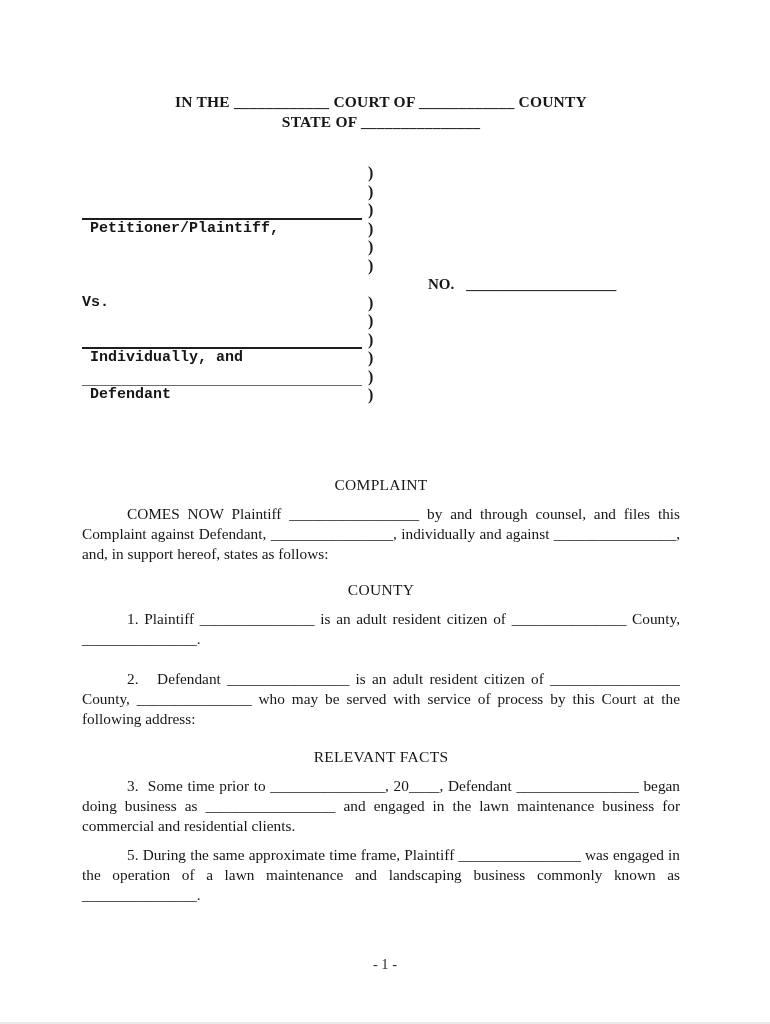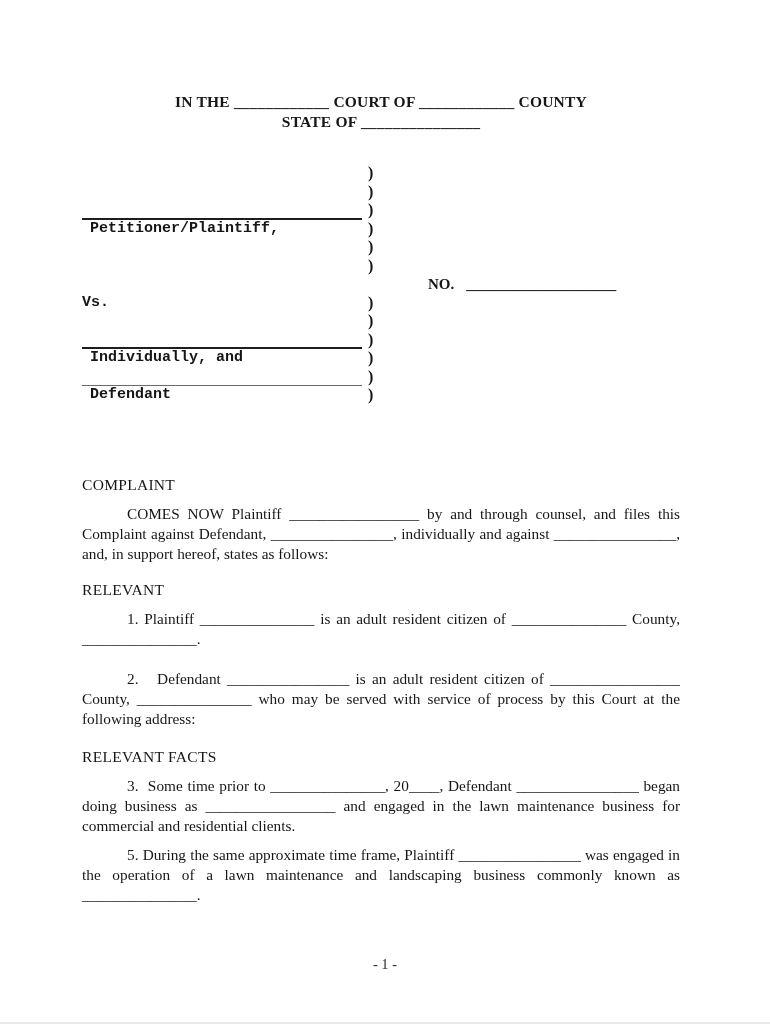--- a/index.html
+++ b/index.html
@@ -55,20 +55,21 @@
   }
   .cap-right {
     flex: 1;
     padding-left: 44px;
     font-weight: bold;
     white-space: nowrap;
   }
   .cap-no-blank { margin-left: 12px; }
   
   .doc-heading {
+    text-align: center;
     font-size: 15.5px;
     line-height: 20px;
     letter-spacing: 0.3px;
   }
   .h-complaint { margin-top: 70px; }
   .h-parties   { margin-top: 16px; }
   .h-facts     { margin-top: 18px; }
   .para {
     font-size: 15.3px;
     line-height: 20px;
@@ -179,21 +180,21 @@
         <div class="cap-left">Defendant</div>
         <div class="cap-paren">)</div>
         <div class="cap-right"></div>
       </div>
     </div>
 
     <div class="doc-heading h-complaint">COMPLAINT</div>
 
     <p class="para">COMES NOW Plaintiff _________________ by and through counsel, and files this Complaint against Defendant, ________________, individually and against ________________, and, in support hereof, states as follows:</p>
 
-    <div class="doc-heading h-parties">RELEVANT</div>
+    <div class="doc-heading h-parties">COUNTY</div>
 
     <p class="para">1. Plaintiff _______________ is an adult resident citizen of _______________ County, _______________.</p>
 
     <p class="para gap-lg">2. &nbsp;&nbsp;Defendant ________________ is an adult resident citizen of _________________ County, _______________ who may be served with service of process by this Court at the following address:</p>
 
     <div class="doc-heading h-facts">RELEVANT FACTS</div>
 
     <p class="para">3. &nbsp;Some time prior to _______________, 20____, Defendant ________________ began doing business as _________________ and engaged in the lawn maintenance business for commercial and residential clients.</p>
 
     <p class="para">5. During the same approximate time frame, Plaintiff ________________ was engaged in the operation of a lawn maintenance and landscaping business commonly known as _______________.</p>

